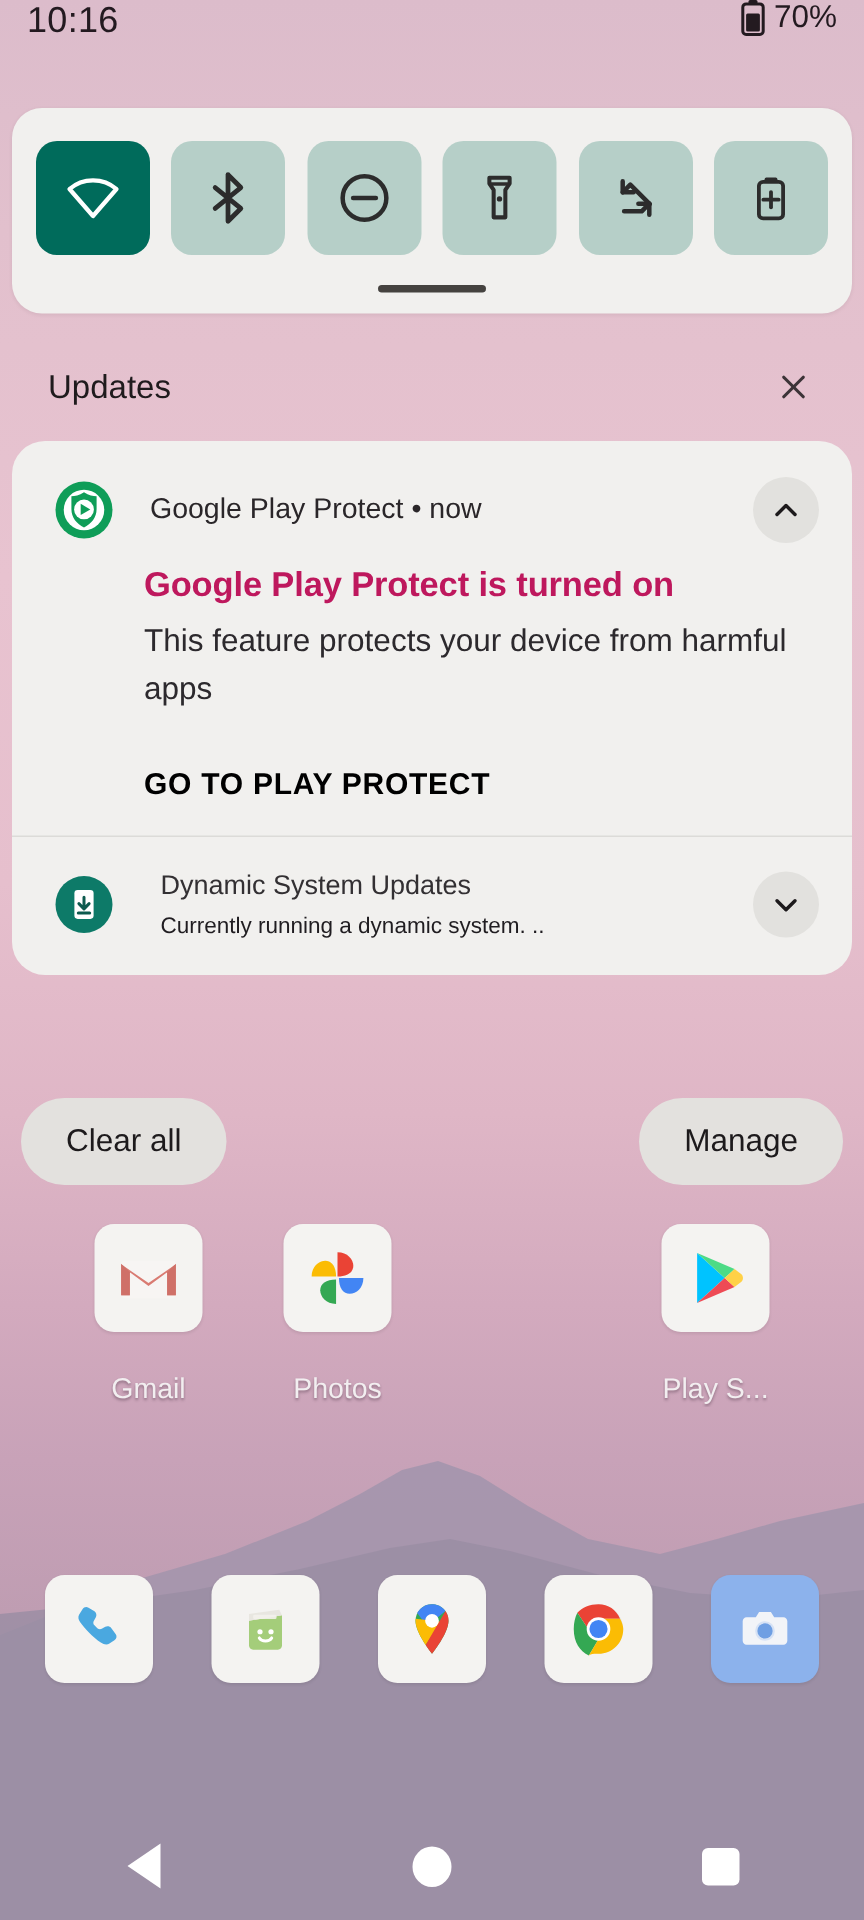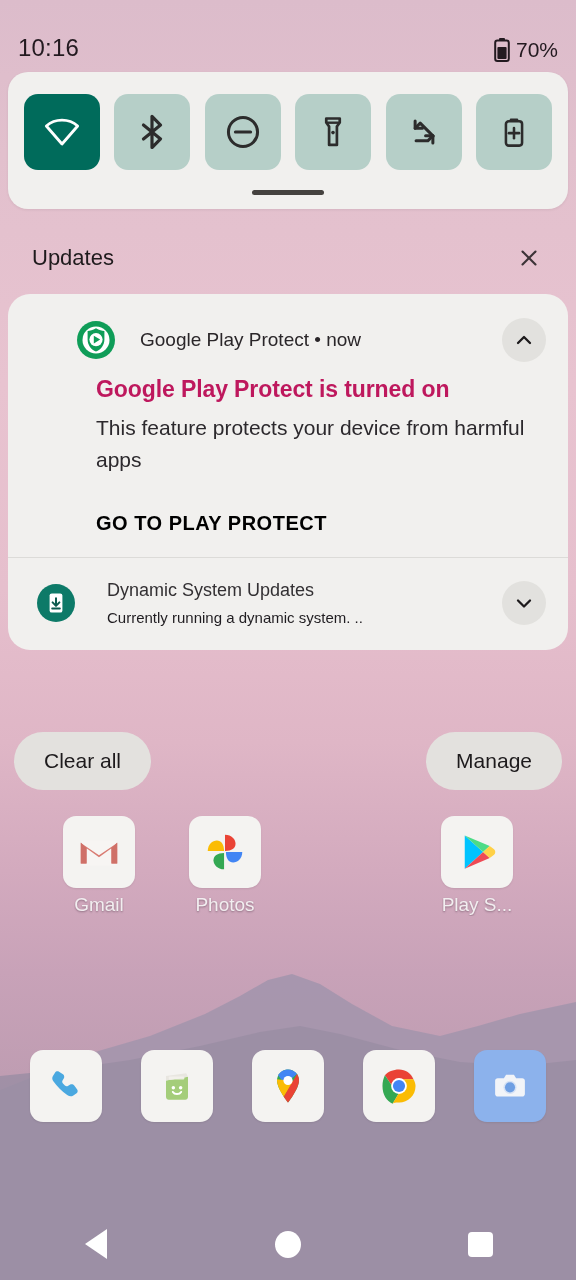--- a/index.html
+++ b/index.html
@@ -26,21 +26,21 @@
       #b79aae 92%,
       #b096a9 100%);
   }
   #mtn-far, #mtn-near{ position:absolute; left:0; width:100%; }
   #mtn-far{ bottom:0; height:340px; }
   #mtn-near{ bottom:0; height:300px; }
 
   
   #statusbar{
     position:absolute; top:0; left:0; width:100%; height:62px;
-    display:flex; align-items:flex-end; justify-content:space-between;
+    display:flex; align-items:flex-start; justify-content:space-between;
     padding:0 18px;
     color:#231a20;
     gap:36px;
   }
   #clock{ font-size:24px; letter-spacing:.2px; }
   #status-right{ display:flex; align-items:center; gap:6px; font-size:21px; }
   .batt-glyph{ display:block; }
 
   
   #qs-panel{
@@ -75,21 +75,21 @@
   
   #notif-stack{
     position:absolute; top:294px; left:8px; width:560px;
     background:#f1f0ee; border-radius:22px; overflow:hidden;
   }
   .notif{ position:relative; }
   .notif-divider{ height:1px; background:#dcdbd8; margin:0 0 0 0; }
 
   
   #notif-playprotect{ padding:24px 0 22px 0; }
-  .notif-head{ display:flex; align-items:center; padding:0 22px 0 28px;margin-left:40px; }
+  .notif-head{ display:flex; align-items:center; padding:0 22px 0 28px; }
   .app-icon{ width:40px; height:40px; flex:0 0 40px; }
   .notif-appname{
     margin-left:24px; font-size:19px; color:#2a2629; flex:1;
     white-space:nowrap; overflow:hidden; text-overflow:ellipsis;
   }
   .expand-btn{
     width:44px; height:44px; border-radius:50%;
     background:#e2e1de;
     display:flex; align-items:center; justify-content:center; flex:0 0 44px;
   }
@@ -135,21 +135,21 @@
   }
   .app-cell{ display:flex; flex-direction:column; align-items:center; }
   .app-cell.empty{ visibility:hidden; }
   .app-tile{
     width:72px; height:72px; border-radius:13px;
     background:#f4f3f1;
     display:flex; align-items:center; justify-content:center;
     box-shadow:0 1px 2px rgba(0,0,0,.08);
   }
   .app-label{
-    margin-top:6px; font-size:19px; color:#f2eef0;
+    margin-top:28px; font-size:19px; color:#f2eef0;
     text-shadow:0 1px 2px rgba(60,40,55,.45);
     max-width:92px; white-space:nowrap; overflow:hidden; text-overflow:ellipsis;
     text-align:center;
   }
 
   
   #dock{
     position:absolute; top:1050px; left:0; width:100%;
     padding:0 30px;
     display:flex; justify-content:space-between;

